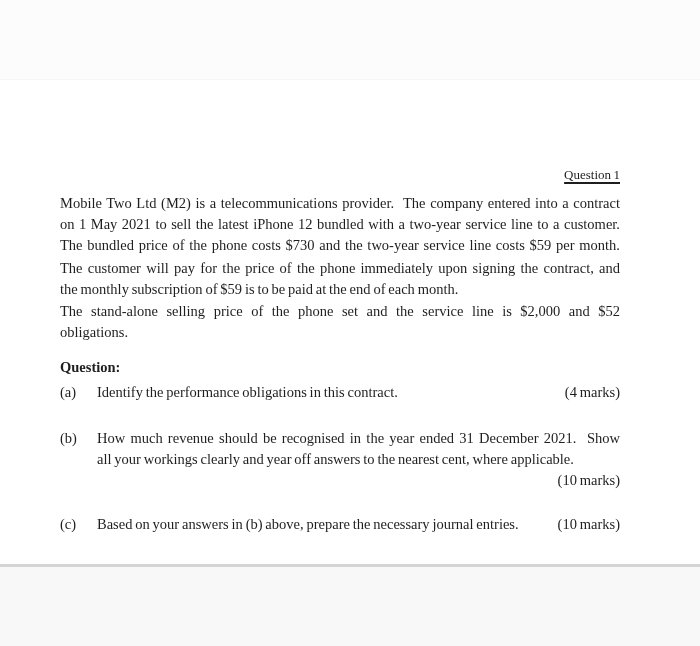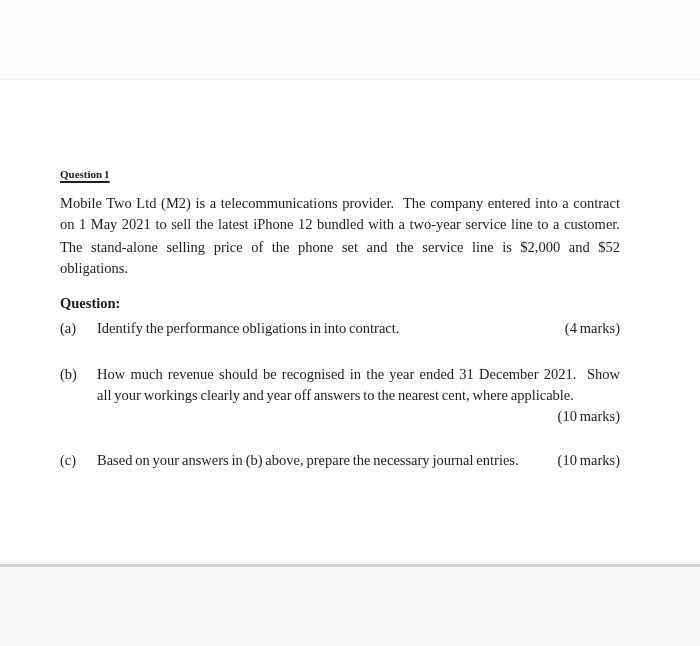--- a/index.html
+++ b/index.html
@@ -29,26 +29,27 @@
   }
   .doc-content {
     position: absolute;
     left: 60px; top: 164px;
     width: 560px;
     font-size: 14.5px;
     line-height: 21px;
     word-spacing: -0.8px;
   }
   .q-title {
-    font-weight: bold;
-    font-size: 11px;
+    font-weight: normal;
+    font-size: 13px;
     text-decoration: underline;
     text-underline-offset: 3px;
     text-decoration-thickness: 1.5px;
     margin-bottom: 8px;
+    text-align: right;
   }
   .para { margin-bottom: 2px; }
   .para.p2 { margin-bottom: 1px; }
   .para.p3 { margin-bottom: 14px; }
   .jline {
     text-align: justify;
     text-align-last: justify;
   }
   .lline { text-align: left; }
   .required-label {
@@ -81,34 +82,39 @@
 
   <div class="top-band"></div>
 
   <div class="doc-content">
 
     <div class="q-title">Question 1</div>
 
     <div class="para p1">
       <div class="jline">Mobile Two Ltd (M2) is a telecommunications provider.&nbsp; The company entered into a contract</div>
       <div class="jline">on 1 May 2021 to sell the latest iPhone 12 bundled with a two-year service line to a customer.</div>
+      <div class="jline">The bundled price of the phone costs $730 and the two-year service line costs $59 per month.</div>
     </div>
 
+    <div class="para p2">
+      <div class="jline">The customer will pay for the price of the phone immediately upon signing the contract, and</div>
+      <div class="lline">the monthly subscription of $59 is to be paid at the end of each month.</div>
+    </div>
 
     <div class="para p3">
       <div class="jline">The stand-alone selling price of the phone set and the service line is $2,000 and $52</div>
       <div class="lline">obligations.</div>
     </div>
 
     <div class="required-label">Question:</div>
 
     <div class="req-item item-a">
       <span class="item-label">(a)</span>
       <span class="item-single">
-        <span class="item-text">Identify the performance obligations in into contract.</span>
+        <span class="item-text">Identify the performance obligations in this contract.</span>
         <span class="item-marks">(4 marks)</span>
       </span>
     </div>
 
     <div class="req-item item-b">
       <span class="item-label">(b)</span>
       <span class="item-body">
         <span class="jline" style="display:block;">How much revenue should be recognised in the year ended 31 December 2021.&nbsp; Show</span>
         <span class="lline" style="display:block;">all your workings clearly and year off answers to the nearest cent, where applicable.</span>
         <span class="marks-line" style="display:block;">(10 marks)</span>

